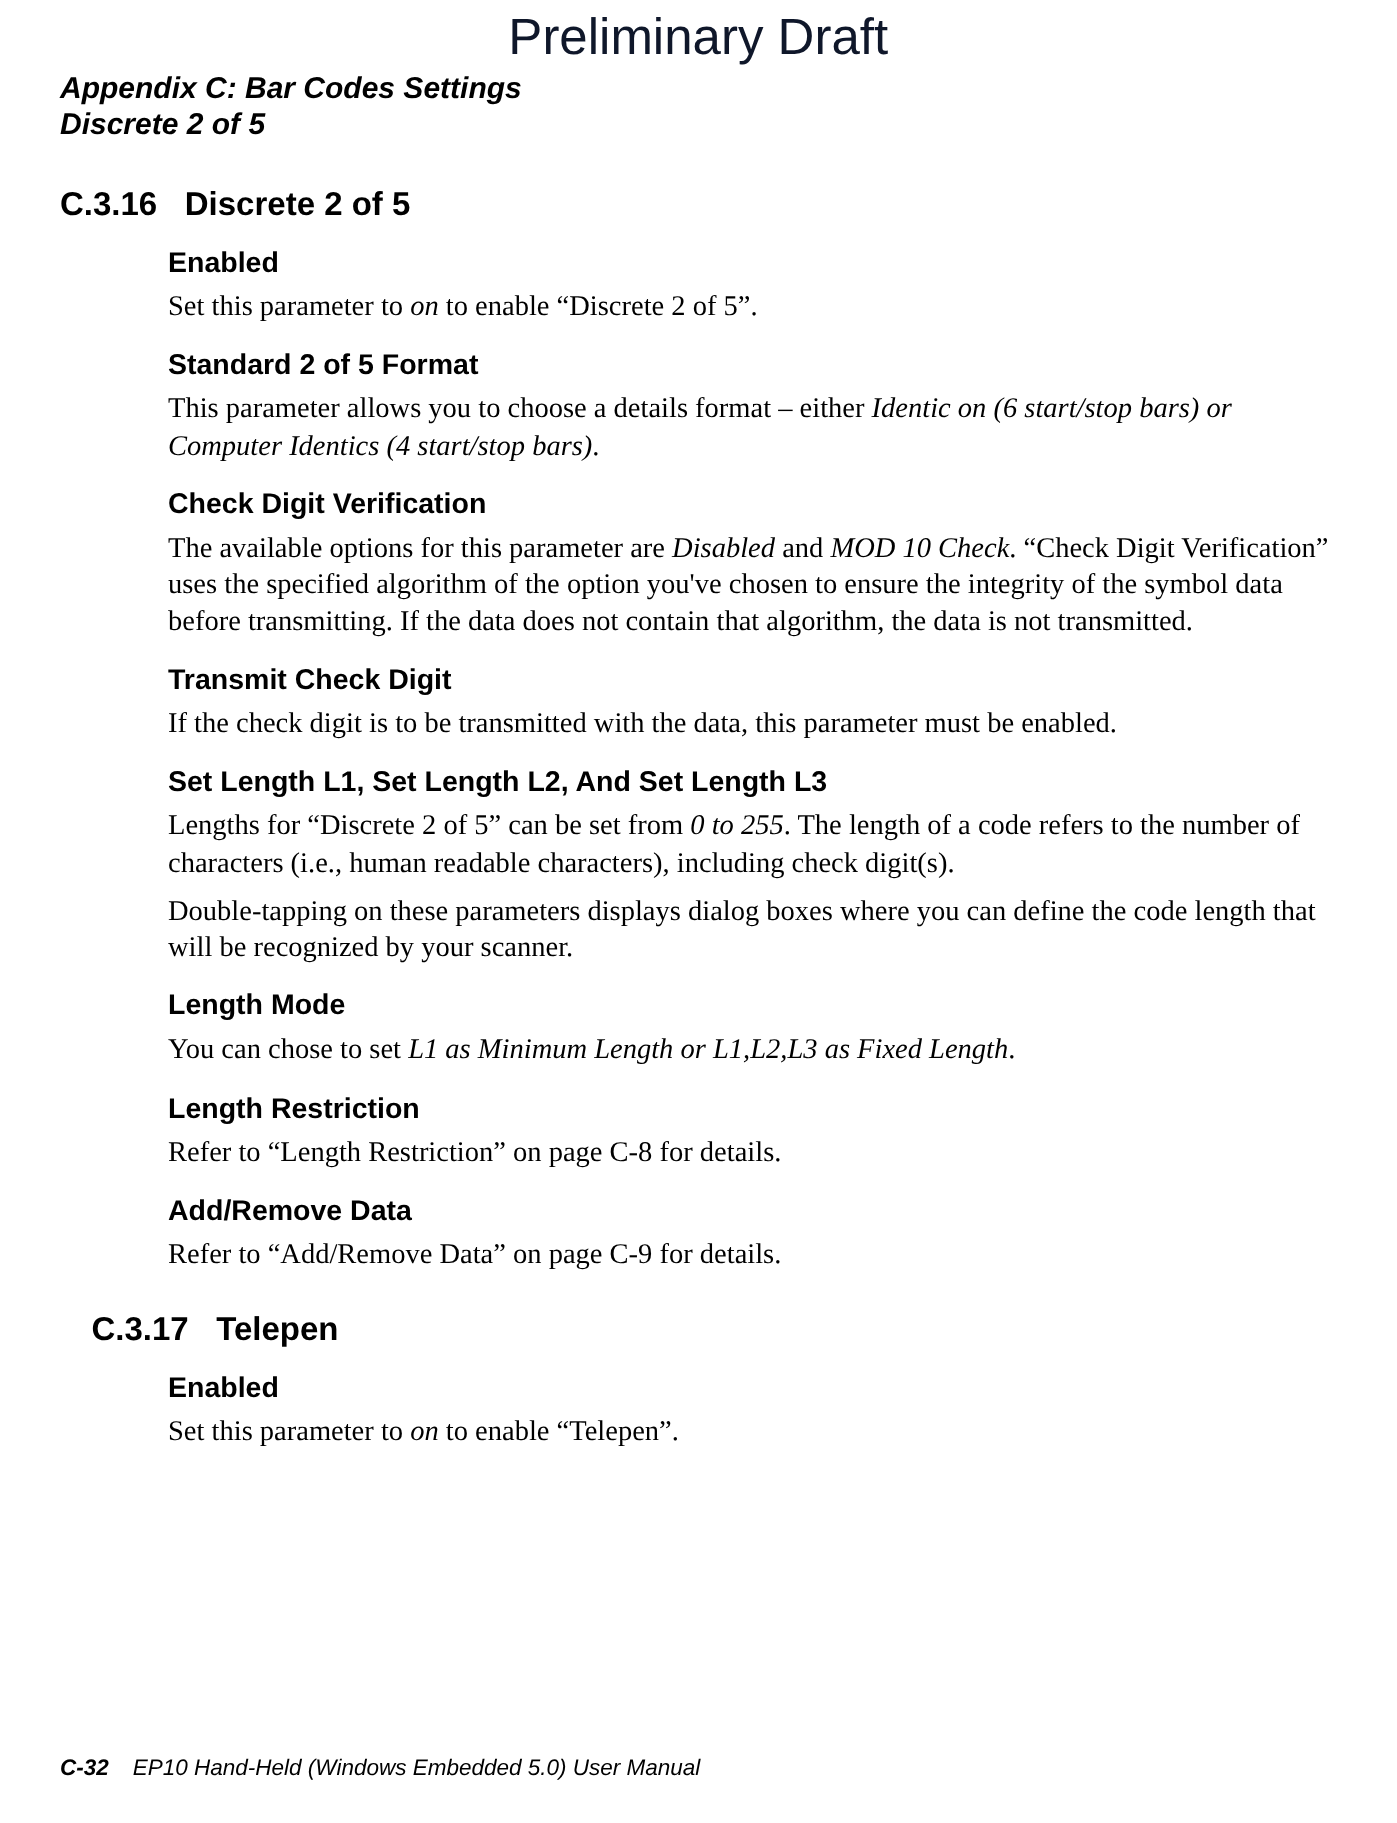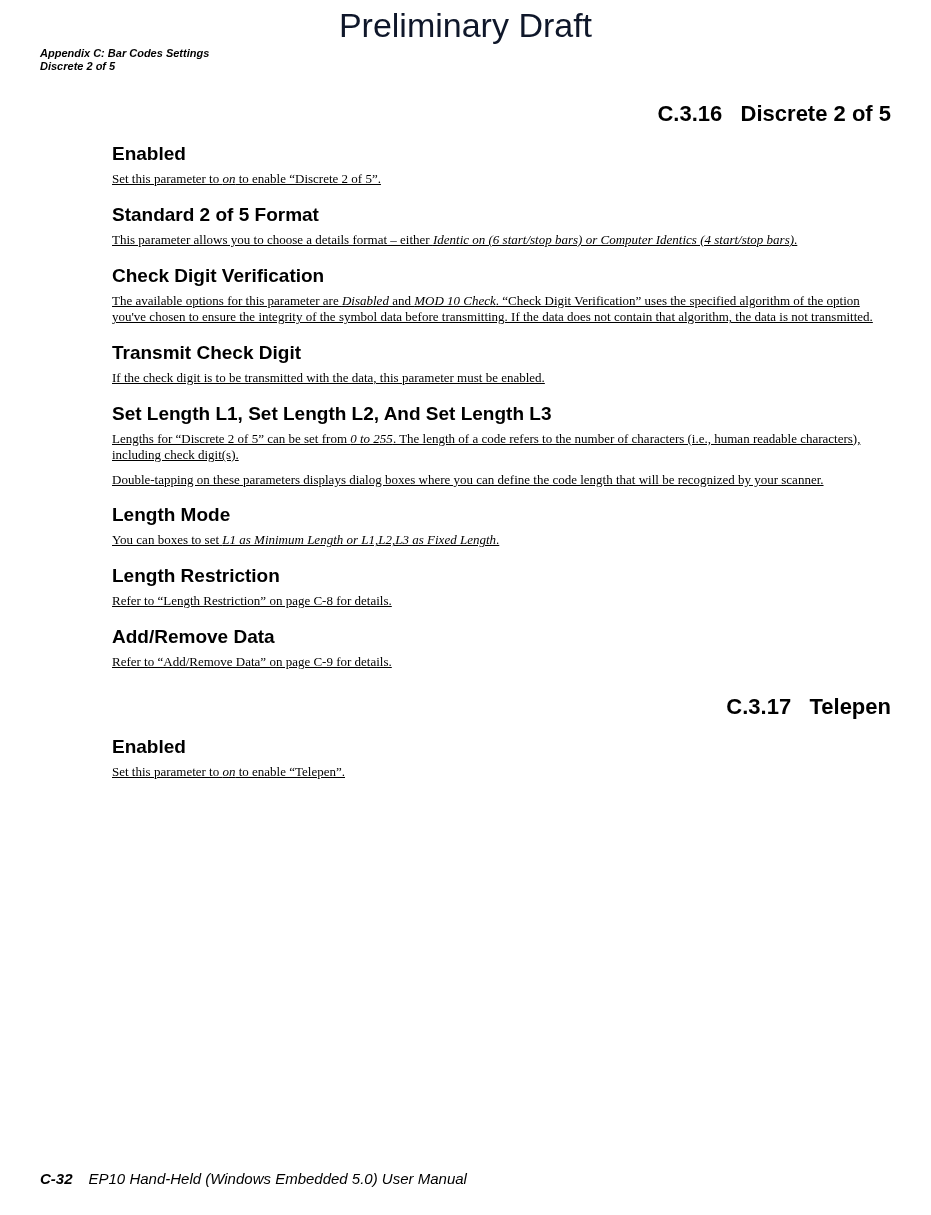--- a/index.html
+++ b/index.html
@@ -27,52 +27,50 @@
       color: #0f172a;
       font-size: 34px;
       font-weight: 400;
       margin-top: 6px;
       margin-bottom: 0;
     }
     .running-head {
       font-family: "Trebuchet MS", Verdana, Arial, sans-serif;
       font-style: italic;
       font-weight: 700;
-      font-size: 11px;
+      font-size: 20px;
       line-height: 1.2;
       margin-top: 2px;
       color: #000;
     }
     .content {
       margin-top: 28px;
       padding-left: 0;
     }
     .h2 {
       font-family: "Trebuchet MS", Verdana, Arial, sans-serif;
       font-weight: 700;
       font-size: 22px;
       margin: 18px 0 10px 0;
-      text-align: right;
     }
     .h3 {
       font-family: "Trebuchet MS", Verdana, Arial, sans-serif;
       font-weight: 700;
       font-size: 19px;
       margin: 16px 0 6px 0;
     }
     .indented {
       margin-left: 72px;
       margin-right: 2px;
     }
     .body-text {
       font-family: "Times New Roman", Times, serif;
-      font-size: 13px;
+      font-size: 19px;
       line-height: 1.28;
       margin: 4px 0 8px 0;
-      text-decoration: underline;
     }
     .footer {
       position: absolute;
       bottom: 28px;
       left: 40px;
       right: 40px;
       font-family: "Trebuchet MS", Verdana, Arial, sans-serif;
       font-style: italic;
       font-size: 15px;
       color: #000;
@@ -121,21 +119,21 @@
       <p class="body-text">If the check digit is to be transmitted with the data, this parameter must be enabled.</p>
 
       <div class="h3">Set Length L1, Set Length L2, And Set Length L3</div>
       <p class="body-text">
         <span>Lengths for “Discrete 2 of 5” can be set from </span><em>0 to 255</em><span>. The length of a code refers to the number of characters (i.e., human readable characters), including check digit(s).</span>
       </p>
       <p class="body-text">Double-tapping on these parameters displays dialog boxes where you can define the code length that will be recognized by your scanner.</p>
 
       <div class="h3">Length Mode</div>
       <p class="body-text">
-        <span>You can boxes to set </span><em>L1 as Minimum Length or L1,L2,L3 as Fixed Length</em><span>.</span>
+        <span>You can chose to set </span><em>L1 as Minimum Length or L1,L2,L3 as Fixed Length</em><span>.</span>
       </p>
 
       <div class="h3">Length Restriction</div>
       <p class="body-text">Refer to “Length Restriction” on page C-8 for details.</p>
 
       <div class="h3">Add/Remove Data</div>
       <p class="body-text">Refer to “Add/Remove Data” on page C-9 for details.</p>
     </div>
 
     <div class="h2" style="margin-top:24px;margin-left:21px;">

